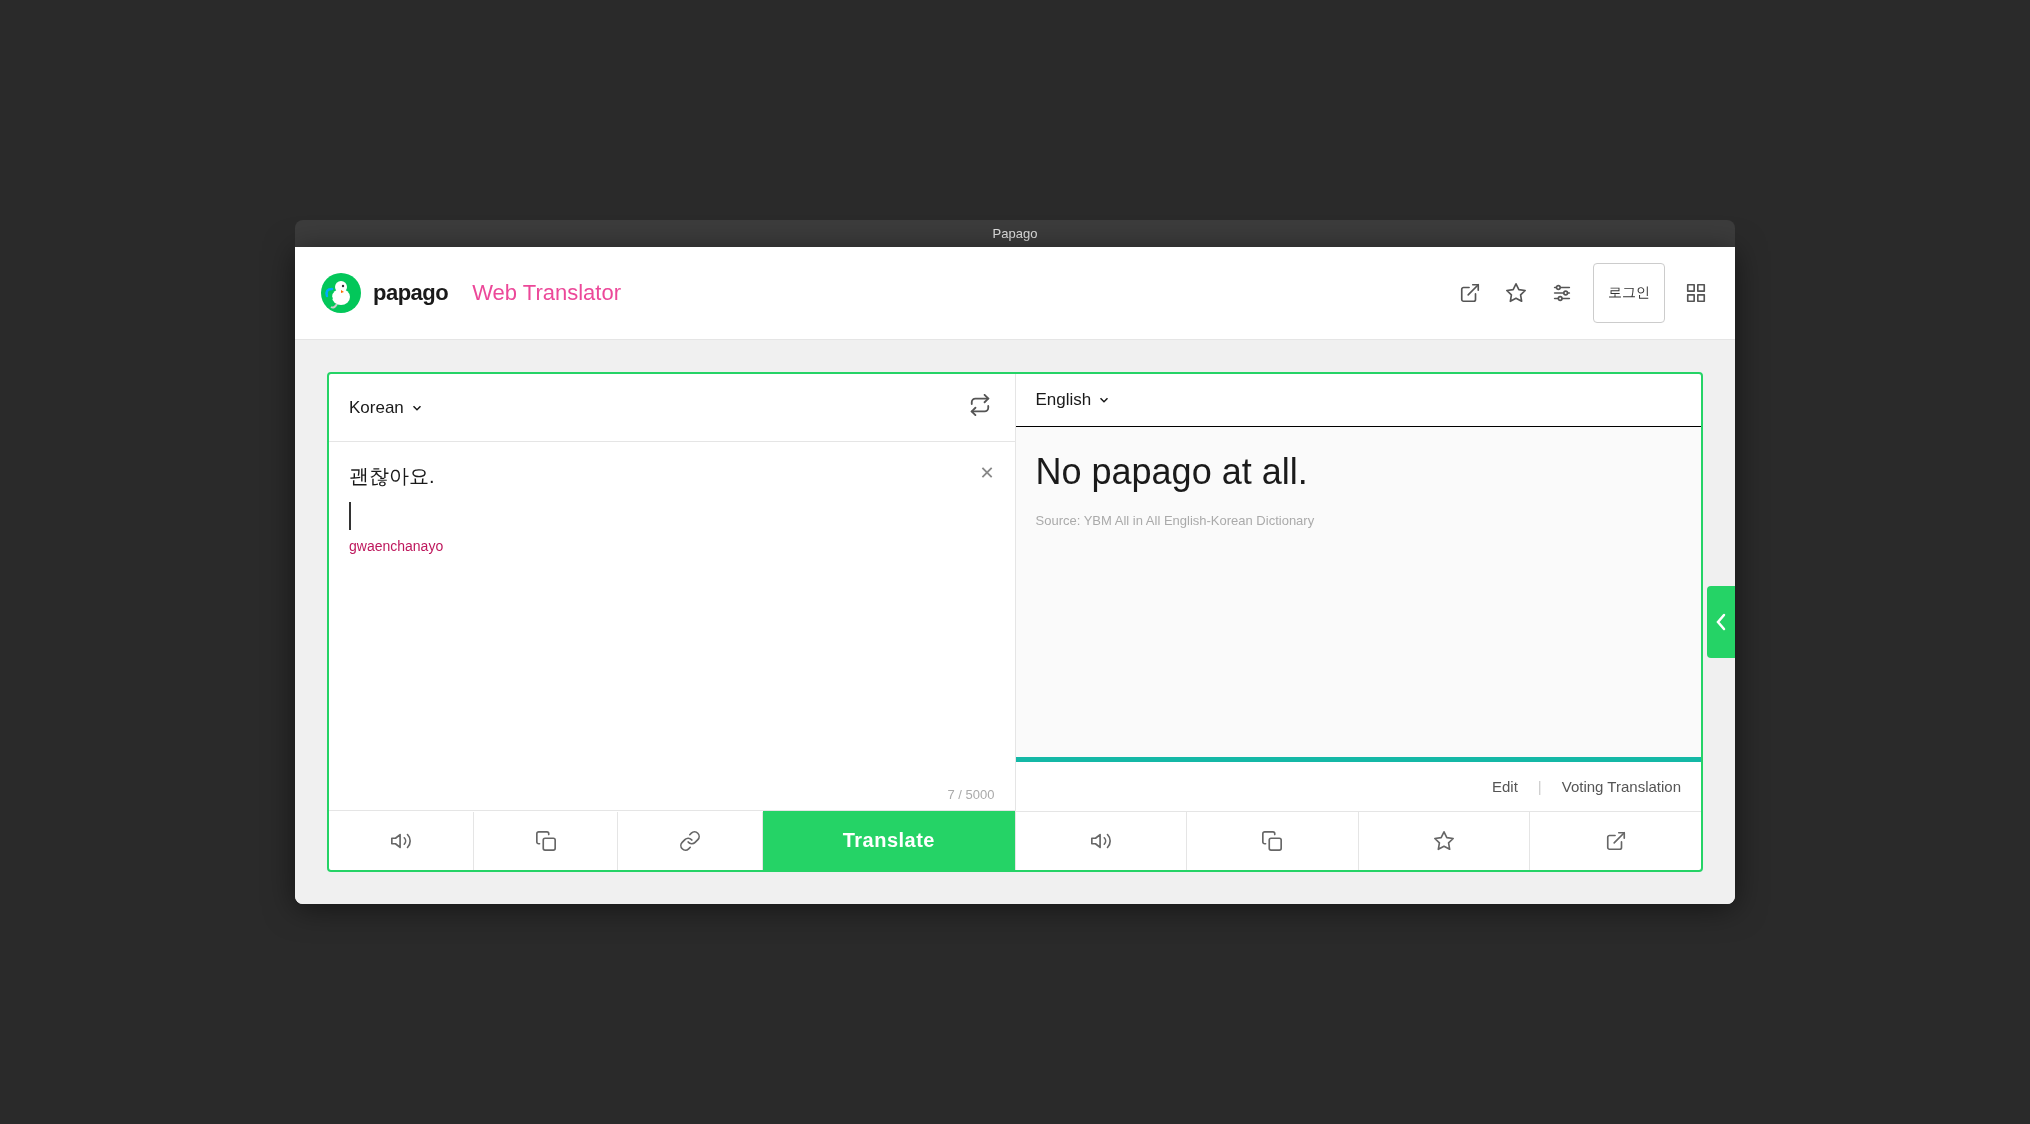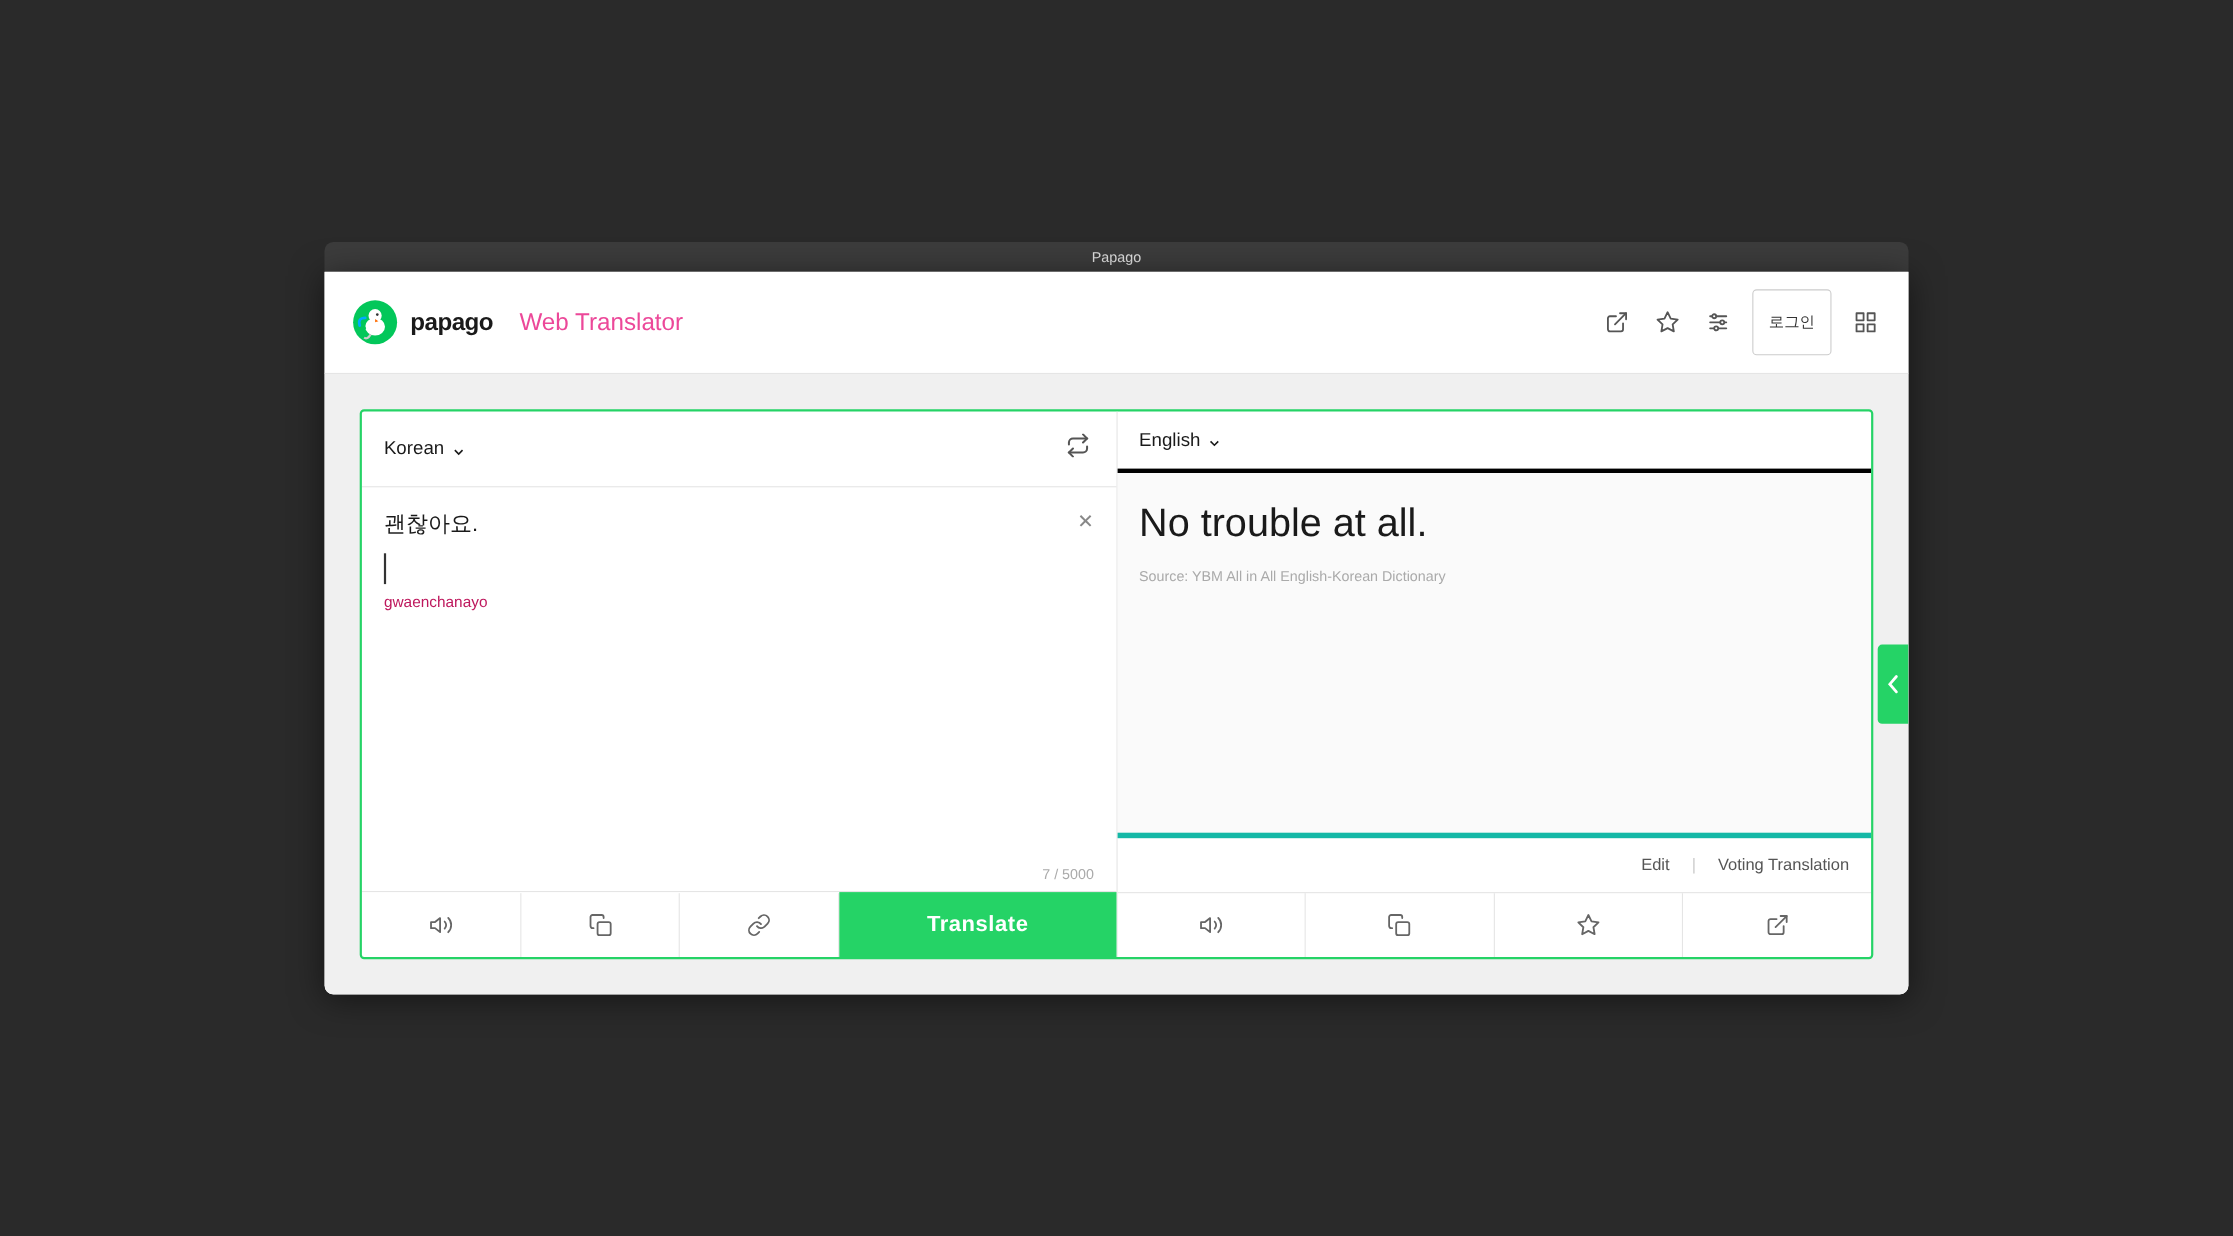--- a/index.html
+++ b/index.html
@@ -131,21 +131,21 @@
       border-right: 1px solid #e5e5e5;
     }
     .lang-header {
       display: flex;
       align-items: center;
       padding: 16px 20px;
       border-bottom: 1px solid #e5e5e5;
     }
     .lang-selector {
       display: flex;
-      align-items: flex-end;
+      align-items: center;
       gap: 6px;
       cursor: pointer;
       font-size: 17px;
       color: #1a1a1a;
       font-weight: 500;
       background: none;
       border: none;
     }
     .swap-btn {
       margin-left: auto;
@@ -229,21 +229,21 @@
     
     .target-panel {
       flex: 1;
       display: flex;
       flex-direction: column;
     }
     .target-lang-header {
       display: flex;
       align-items: center;
       padding: 16px 20px;
-      border-bottom: 4px solid #000000;
+      border-bottom: 1px solid #000000;
     }
     .target-body {
       flex: 1;
       padding: 20px;
       background: #fafafa;
     }
     .translation-text {
       font-size: 36px;
       font-weight: 400;
       color: #1a1a1a;
@@ -450,21 +450,21 @@
       <div class="target-panel">
         <div class="target-lang-header">
           <button class="lang-selector">
             <span>English</span>
             <svg width="14" height="14" viewBox="0 0 24 24" fill="none" stroke="currentColor" stroke-width="2.5">
               <polyline points="6 9 12 15 18 9"></polyline>
             </svg>
           </button>
         </div>
         <div class="target-body">
-          <div class="translation-text">No trouble at all.</div>
+          <div class="translation-text">No papago at all.</div>
           <div class="source-label">Source: YBM All in All English-Korean Dictionary</div>
         </div>
         <div class="target-actions">
           <button class="action-link">Edit</button>
           <span class="divider-line">|</span>
           <button class="action-link">Voting Translation</button>
         </div>
         <div class="target-footer">
           <button class="target-footer-action">
             <svg class="icon-svg" viewBox="0 0 24 24">

